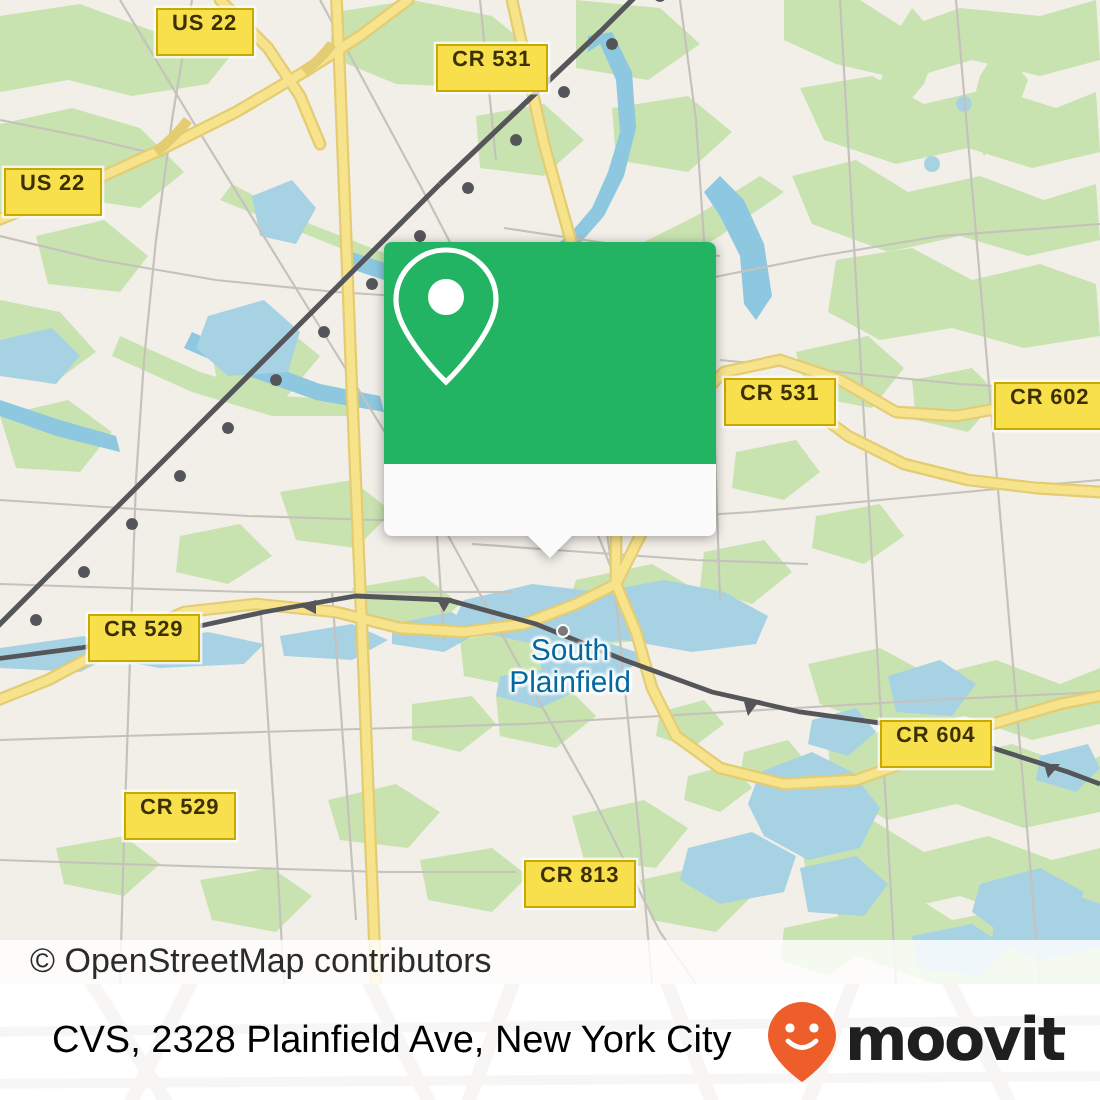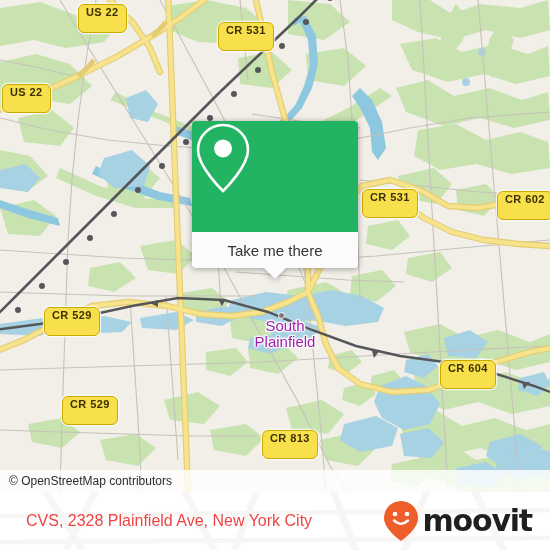--- a/index.html
+++ b/index.html
@@ -8,36 +8,36 @@
 
   
   #map{position:absolute;left:0;top:0;width:550px;height:492px;overflow:hidden;background:#f2efe9;}
   #map svg{position:absolute;left:0;top:0;}
 
   
   .shield{
     position:absolute;
     background:#f7e04b;
     border:1.6px solid #c9a900;
-    border-radius:6px;
+    border-radius:0;
     color:#3d3000;
     font-size:11px;
     font-weight:bold;
     letter-spacing:.4px;
-    padding:2px 7px 14px 7px;
+    padding:2px 7px 9px 7px;
     line-height:11px;
     white-space:nowrap;
     box-shadow:0 0 0 1.2px rgba(255,255,255,.75);
     font-family:"Liberation Sans",sans-serif;
   }
 
   
   .place-label{
     position:absolute;
-    color:#a21caf;
+    color:#0369a1;
     font-size:15px;
     font-weight:normal;
     text-align:center;
     line-height:16px;
     text-shadow:
        1px 0 1.5px #fff,-1px 0 1.5px #fff,0 1px 1.5px #fff,0 -1px 1.5px #fff,
        1px 1px 1.5px #fff,-1px -1px 1.5px #fff,1px -1px 1.5px #fff,-1px 1px 1.5px #fff;
     white-space:nowrap;
     font-family:"Liberation Sans",sans-serif;
     pointer-events:none;
@@ -68,33 +68,33 @@
     border-right:12px solid transparent;border-top:12px solid #fbfbfb;
   }
 
   
   #attribution{
     position:absolute;left:0;bottom:0;height:22px;width:100%;
     background:rgba(255,255,255,.82);
     display:flex;align-items:center;
   }
   #attribution span{
-    font-size:12px;color:#2b2b2b;padding-left:9px;
+    font-size:17px;color:#2b2b2b;padding-left:15px;
     font-family:"Liberation Sans",sans-serif;
   }
 
   
   #footer{
     position:absolute;left:0;top:492px;width:550px;height:58px;
     background:#ffffff;overflow:hidden;
   }
   #footer-watermark{position:absolute;left:0;top:0;opacity:.5;}
   #footer-title{
     position:absolute;left:26px;top:0;height:58px;display:flex;align-items:center;
-    font-size:16px;color:#ef4444;font-family:"Liberation Sans",sans-serif;
+    font-size:19px;color:#000000;font-family:"Liberation Sans",sans-serif;
     white-space:nowrap;
   }
   #brand{
     position:absolute;right:18px;top:0;height:58px;
     display:flex;align-items:center;gap:4px;
   }
   #brand-text{
     font-size:30px;color:#1f1f1f;font-weight:bold;letter-spacing:-1.2px;
     font-family:"DejaVu Sans",sans-serif;line-height:30px;
   }
@@ -320,21 +320,20 @@
     <div class="shield" style="left:262px;top:430px;">CR 813</div>
 
     <div id="popup">
       <div id="popup-top">
         <svg width="62" height="74" viewBox="0 0 62 74">
           <path d="M31 4 C17.2 4 6 15.2 6 29 C6 46 31 70 31 70 C31 70 56 46 56 29 C56 15.2 44.8 4 31 4 Z" fill="none" stroke="#ffffff" stroke-width="2.6"></path>
           <circle cx="31" cy="27.5" r="9" fill="#ffffff"></circle>
         </svg>
       </div>
       <div id="popup-bottom">
-        <span id="popup-label">Take me there</span>
         <div id="popup-tail"></div>
       </div>
     </div>
 
     <div id="attribution">
       <span>© OpenStreetMap contributors</span>
     </div>
   </div>
 
   <div id="footer">

